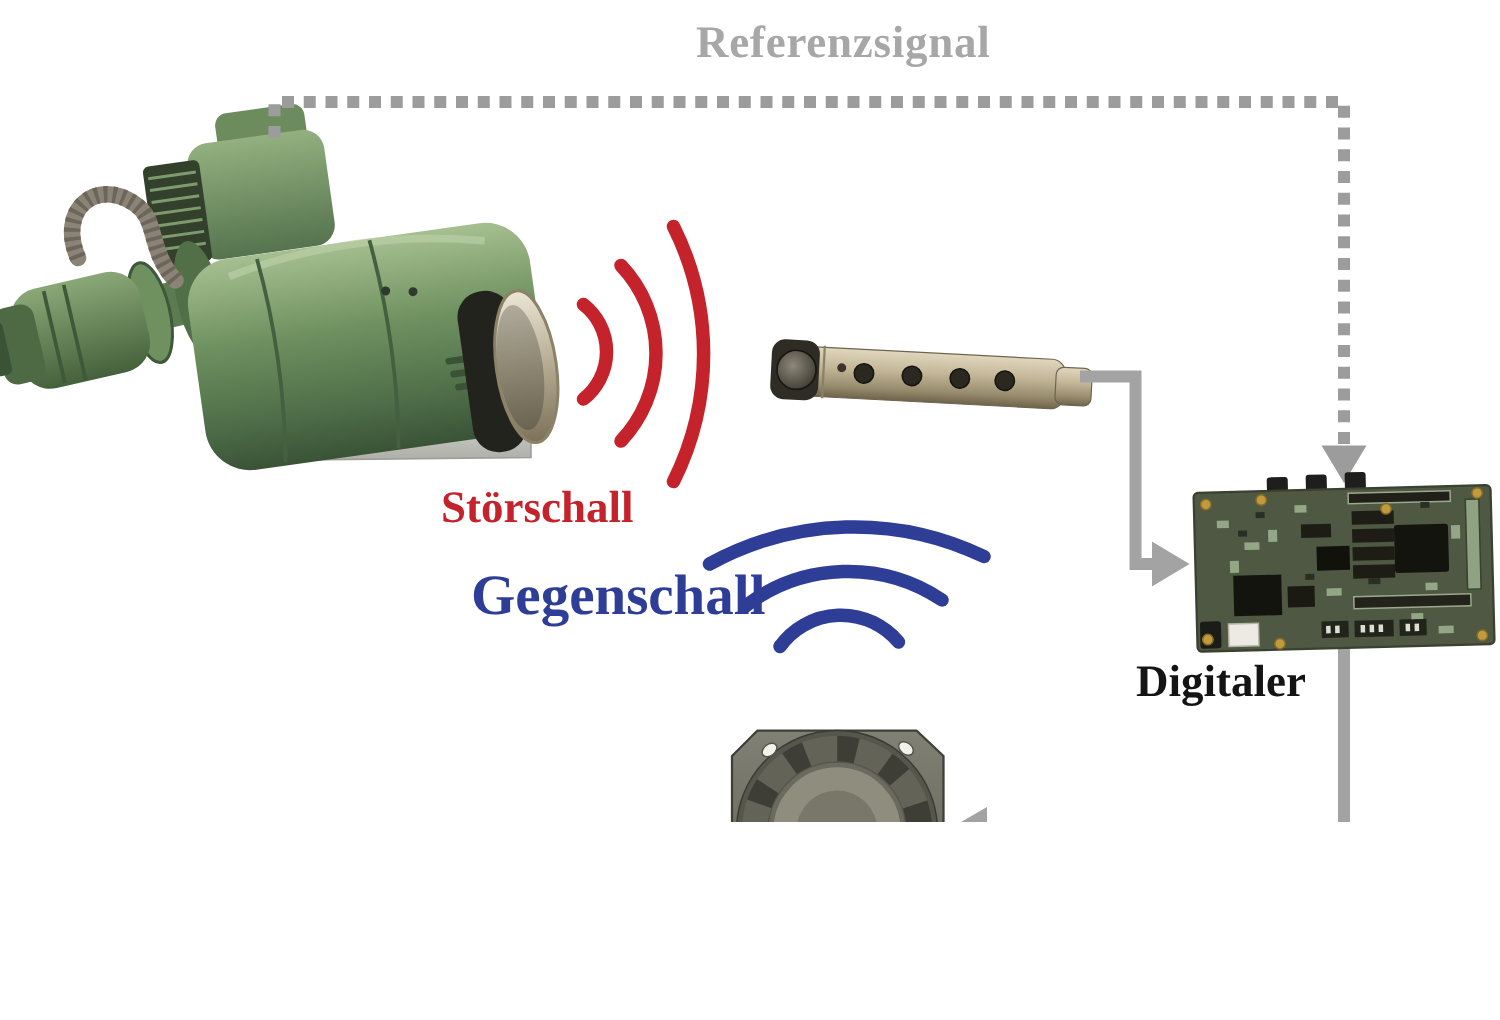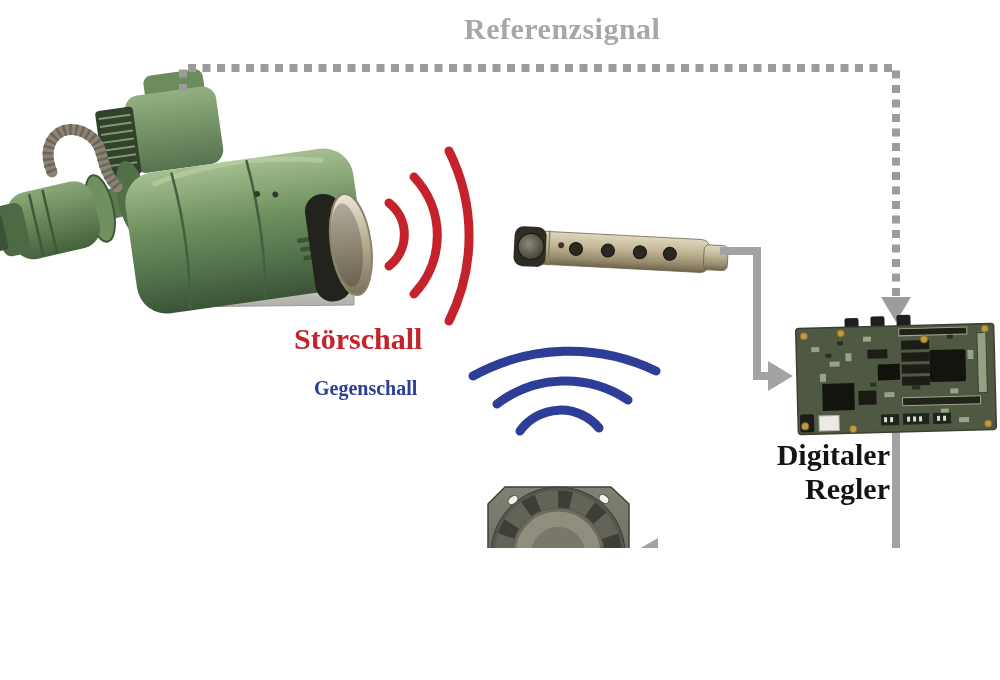--- a/index.html
+++ b/index.html
@@ -3,22 +3,22 @@
 <meta charset="utf-8">
 <style>
   html,body{margin:0;padding:0;background:#ffffff;}
   #canvas{position:relative;width:1000px;height:548px;background:#ffffff;overflow:hidden;
           font-family:"Liberation Serif", serif;}
   #scene{position:absolute;left:0;top:0;}
   .lbl{position:absolute;font-weight:700;white-space:nowrap;line-height:1.05;}
   .lbl-ref{left:464px;top:13px;font-size:30px;color:#a7a7a7;letter-spacing:0.5px;}
   .lbl-mic{left:567px;top:172px;font-size:30px;color:#141414;}
   .lbl-stoer{left:294px;top:323px;font-size:30px;color:#c5232b;text-align:right;}
-  .lbl-gegen{left:314px;top:378px;font-size:20px;color:#2e3d96;}
-  .lbl-ctrl{left:738px;top:438px;width:152px;text-align:right;font-size:30px;color:#141414;line-height:34px;}
+  .lbl-gegen{left:314px;top:378px;font-size:38px;color:#2e3d96;}
+  .lbl-ctrl{left:738px;top:438px;width:152px;text-align:center;font-size:30px;color:#141414;line-height:34px;}
   .lbl-spk{left:474px;top:641px;font-size:30px;color:#141414;}
 </style>
 </head>
 <body>
 
 <div id="canvas">
 
   <svg id="scene" width="1000" height="680" viewBox="0 0 1000 680">
     <defs>
       <linearGradient id="gBody" x1="0" y1="0" x2="0" y2="1">
@@ -245,16 +245,15 @@
         <ellipse cx="602" cy="608" rx="5.5" ry="3.8" transform="rotate(-38 602 608)"></ellipse>
       </g>
     </g>
   </svg>
 
   <div class="lbl lbl-ref">Referenzsignal</div>
   <div class="lbl lbl-stoer">Störschall</div>
   <div class="lbl lbl-gegen">Gegenschall</div>
   <div class="lbl lbl-ctrl">
     <div>Digitaler</div>
-    <div>Regler</div>
   </div>
 
 </div>
 
 </body></html>

